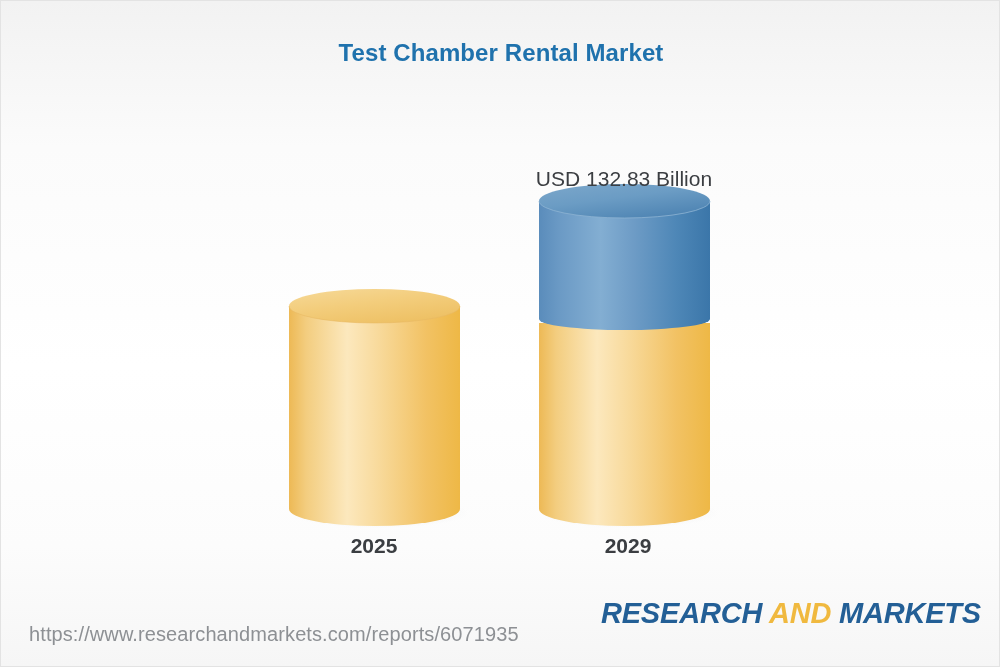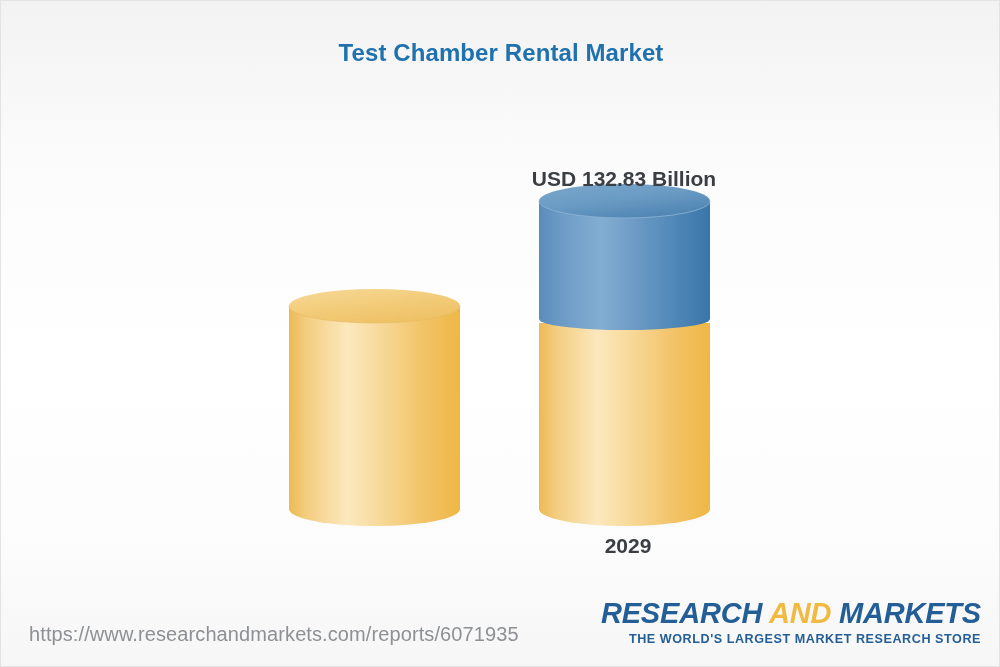--- a/index.html
+++ b/index.html
@@ -51,21 +51,21 @@
     position: absolute;
     left: 0;
     top: 0;
     width: 1000px;
     height: 667px;
   }
 
   .value-label {
     position: absolute;
     font-size: 21px;
-    font-weight: bold;
+    font-weight: normal;
     color: #3b3e42;
     text-align: center;
     white-space: nowrap;
   }
   .cat-label {
     position: absolute;
     font-size: 21px;
     font-weight: bold;
     color: #3b3e42;
     text-align: center;
@@ -171,22 +171,22 @@
 
       <path d="M 538 200 L 538 318 A 85.5 11 0 0 0 709 318 L 709 200 Z" fill="url(#gBlueBody)"></path>
 
       <ellipse cx="623.5" cy="200" rx="85.5" ry="17" fill="url(#gBlueTop)"></ellipse>
       <path d="M 538 200 A 85.5 17 0 0 0 709 200" fill="none" stroke="#8fb4d3" stroke-width="1" stroke-opacity="0.8"></path>
     </g>
   </svg>
 
   <div class="value-label" style="left:428px; top:166px; width:390px;">USD 132.83 Billion</div>
 
+  <div class="cat-label" style="left:178px; top:533px; width:390px;">2025</div>
   <div class="cat-label" style="left:432px; top:533px; width:390px;">2029</div>
 
   <div id="footer-url">https://www.researchandmarkets.com/reports/6071935</div>
 
   <div id="logo">
     <div id="logo-main"><span>RESEARCH </span><span class="gold">AND</span><span> MARKETS</span></div>
-    <div id="logo-tagline">THE WORLD'S LARGEST MARKET RESEARCH STORE</div>
   </div>
 
 </div>
 
 </body></html>

